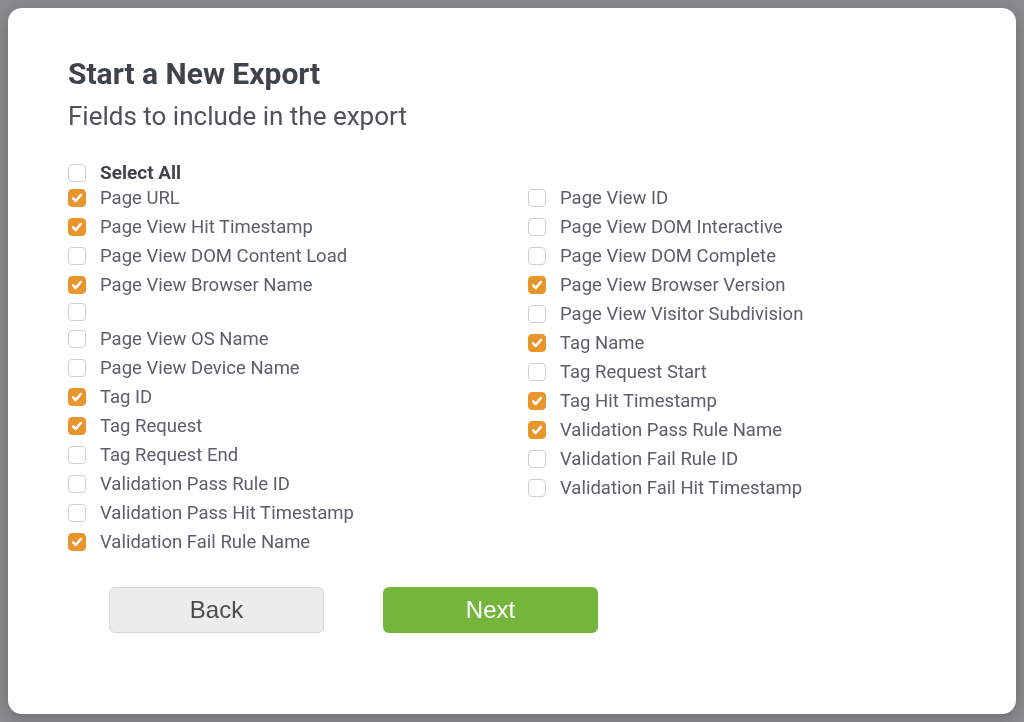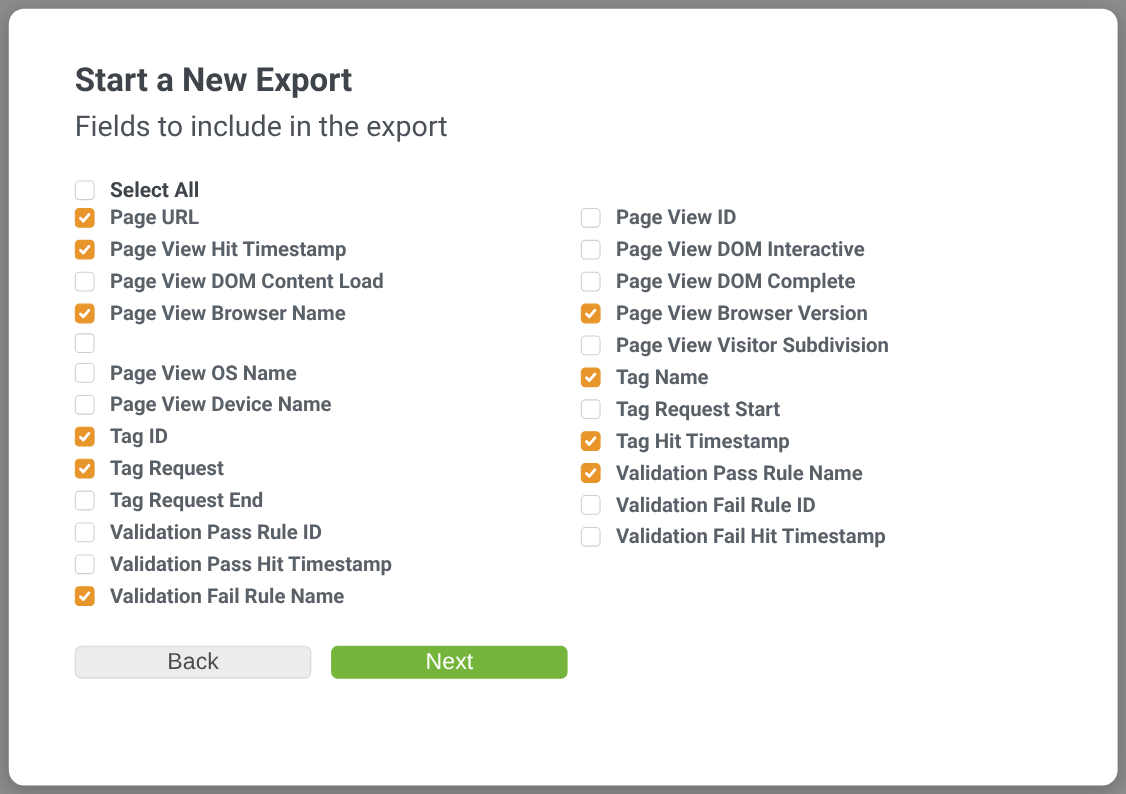--- a/index.html
+++ b/index.html
@@ -56,21 +56,21 @@
       gap: 7px;
     }
     .field-row {
       display: flex;
       align-items: center;
       gap: 14px;
     }
     .field-label {
       font-size: 18.5px;
       color: #5a6067;
-      font-weight: 700;
+      font-weight: 400;
     }
     .checkbox {
       width: 18px;
       height: 18px;
       border-radius: 4px;
       display: inline-flex;
       align-items: center;
       justify-content: center;
       flex-shrink: 0;
       cursor: pointer;
@@ -92,29 +92,30 @@
       stroke-linecap: round;
       stroke-linejoin: round;
     }
     .button-row {
       display: flex;
       gap: 18px;
       margin-top: 34px;
     }
     .btn {
       width: 215px;
-      height: 30px;
+      height: 46px;
       border-radius: 6px;
-      font-size: 21px;
+      font-size: 24px;
       font-weight: 400;
       cursor: pointer;
       display: flex;
       align-items: center;
       justify-content: center;
       border: none;
+      margin-left: 41px;
     }
     .btn-back {
       background: #ececec;
       color: #4c4c4c;
       border: 1px solid #d8d8d8;
     }
     .btn-next {
       background: #76b53b;
       color: #ffffff;
     }

